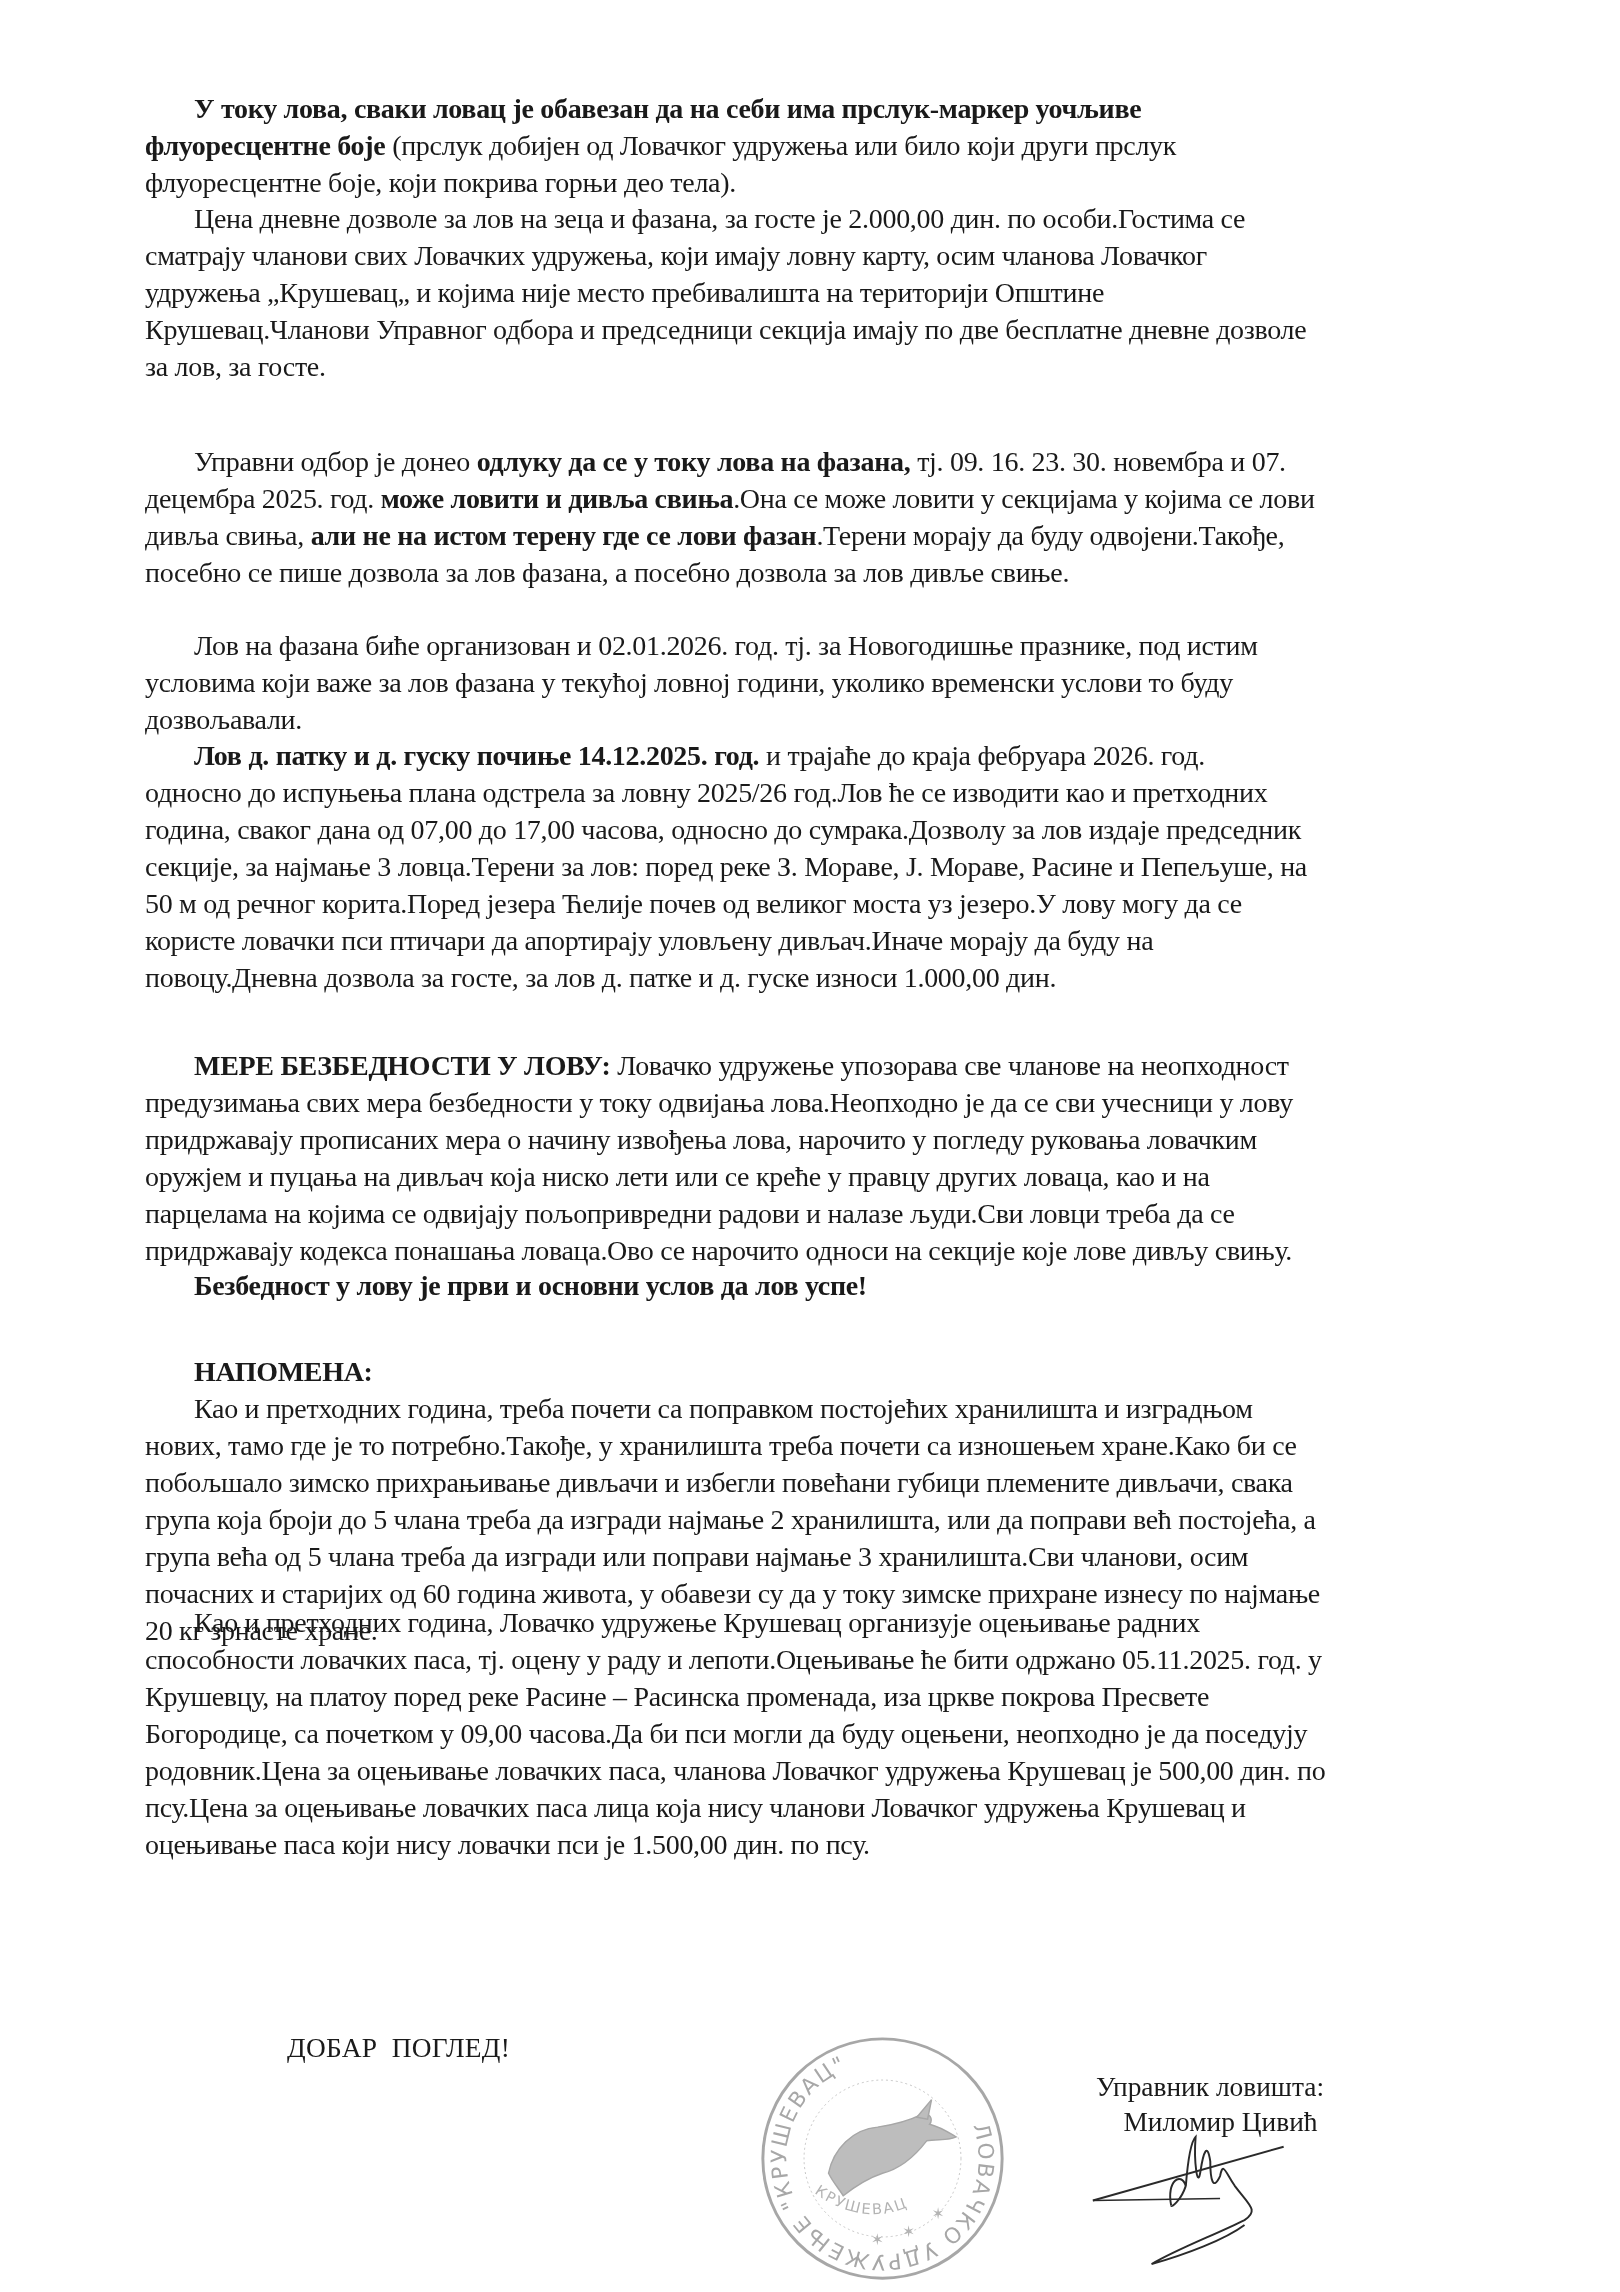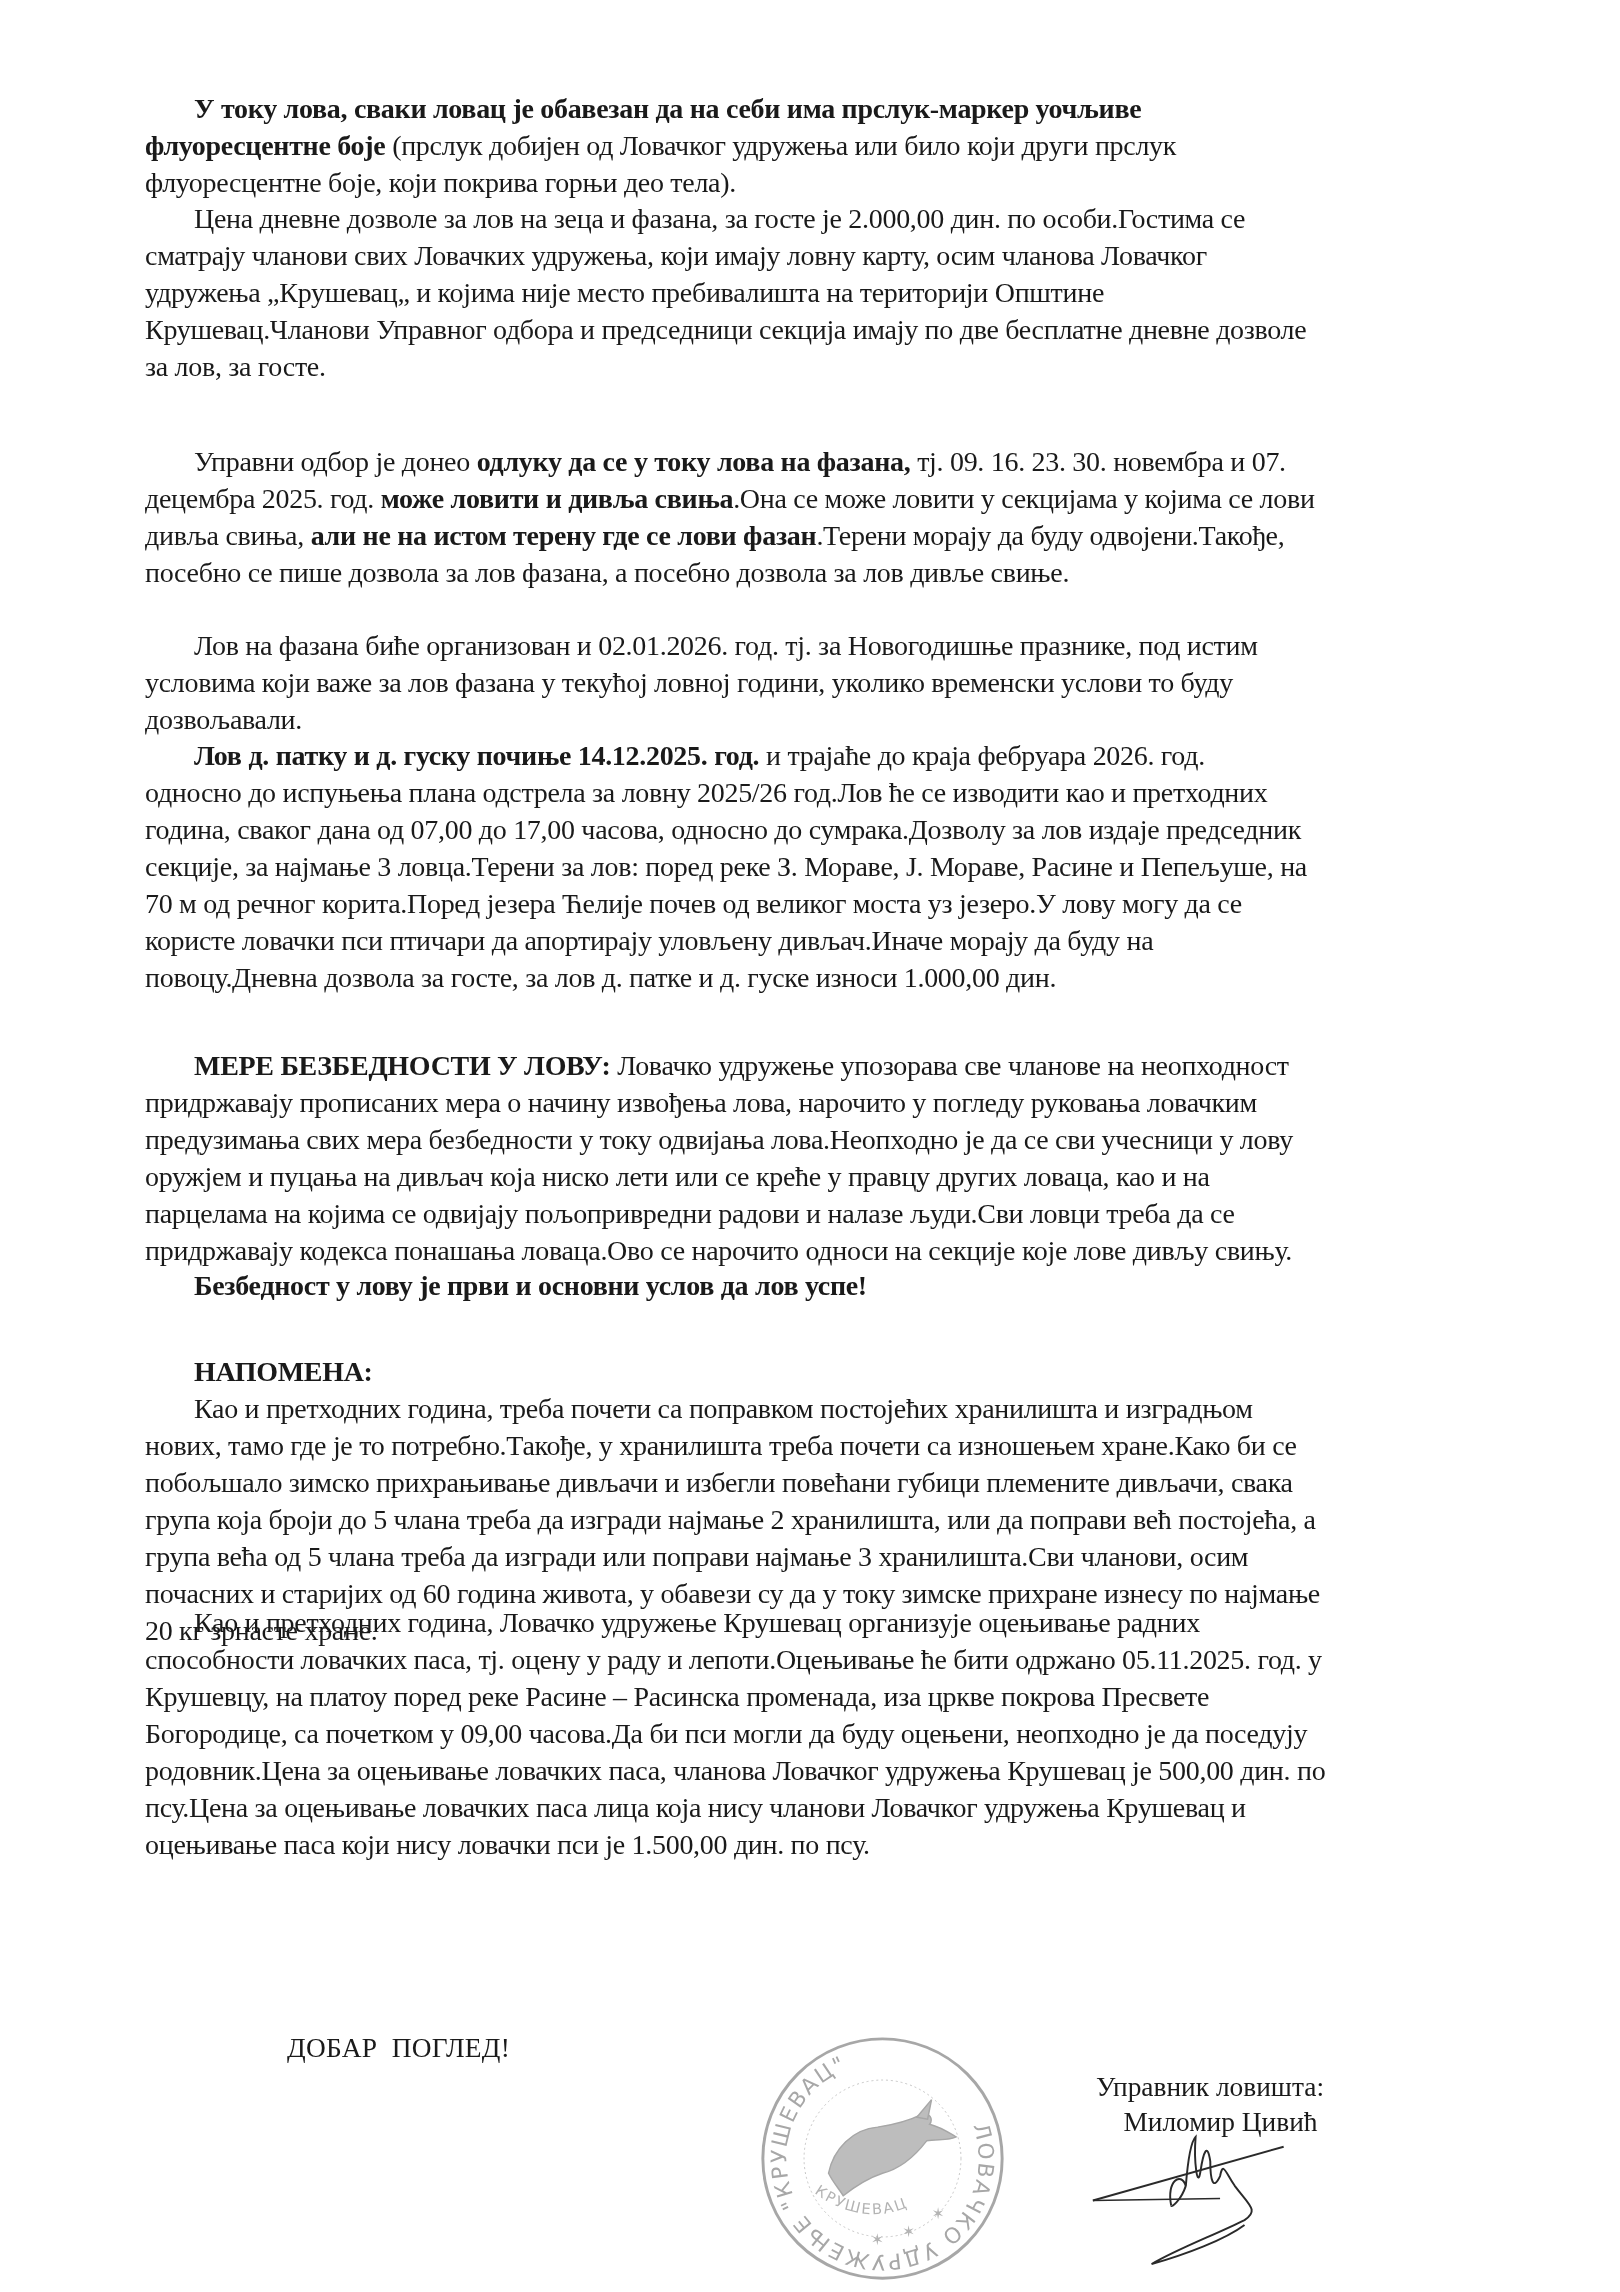--- a/index.html
+++ b/index.html
@@ -57,28 +57,28 @@
   <div class="para" style="top:627px;">
       <span class="line indent"><span>Лов на фазана биће организован и 02.01.2026. год.  тј. за Новогодишње празнике, под истим</span></span>
       <span class="line"><span>условима који важе за лов фазана у текућој ловној години, уколико временски услови то буду</span></span>
       <span class="line"><span>дозвољавали.</span></span>
     </div>
   <div class="para" style="top:737px;">
       <span class="line indent"><span class="b">Лов д. патку и д. гуску почиње 14.12.2025. год.</span><span> и трајаће до краја фебруара 2026. год.</span></span>
       <span class="line"><span>односно до испуњења плана одстрела за ловну 2025/26 год.Лов ће се изводити као и претходних</span></span>
       <span class="line"><span>година, сваког дана од 07,00 до 17,00 часова, односно до сумрака.Дозволу за лов издаје председник</span></span>
       <span class="line"><span>секције, за најмање 3 ловца.Терени за лов: поред реке З. Мораве, Ј. Мораве, Расине и Пепељуше, на</span></span>
-      <span class="line"><span>70 м од речног корита.Поред језера Ћелије почев од великог моста уз језеро.У лову могу да се</span></span>
+      <span class="line"><span>50 м од речног корита.Поред језера Ћелије почев од великог моста уз језеро.У лову могу да се</span></span>
       <span class="line"><span>користе ловачки пси птичари да апортирају уловљену дивљач.Иначе морају да буду на</span></span>
       <span class="line"><span>повоцу.Дневна дозвола за госте, за лов д. патке и д. гуске износи 1.000,00 дин.</span></span>
     </div>
   <div class="para" style="top:1047px;">
       <span class="line indent"><span class="b">МЕРЕ БЕЗБЕДНОСТИ У ЛОВУ:</span><span> Ловачко удружење упозорава све чланове на неопходност</span></span>
+      <span class="line"><span>предузимања свих мера безбедности у току одвијања лова.Неопходно је да се сви учесници у лову</span></span>
       <span class="line"><span>придржавају прописаних мера о начину извођења лова, нарочито у погледу руковања ловачким</span></span>
-      <span class="line"><span>предузимања свих мера безбедности у току одвијања лова.Неопходно је да се сви учесници у лову</span></span>
       <span class="line"><span>оружјем и пуцања на дивљач која ниско лети или се креће у правцу других ловаца, као и на</span></span>
       <span class="line"><span>парцелама на којима се одвијају пољопривредни радови и налазе људи.Сви ловци треба да се</span></span>
       <span class="line"><span>придржавају кодекса понашања ловаца.Ово се нарочито односи на секције које лове дивљу свињу.</span></span>
     </div>
   <div class="para" style="top:1267px;">
       <span class="line indent"><span class="b">Безбедност у лову је први и основни услов да лов успе!</span></span>
     </div>
   <div class="para" style="top:1353px;">
       <span class="line indent"><span class="b">НАПОМЕНА:</span></span>
     </div>

